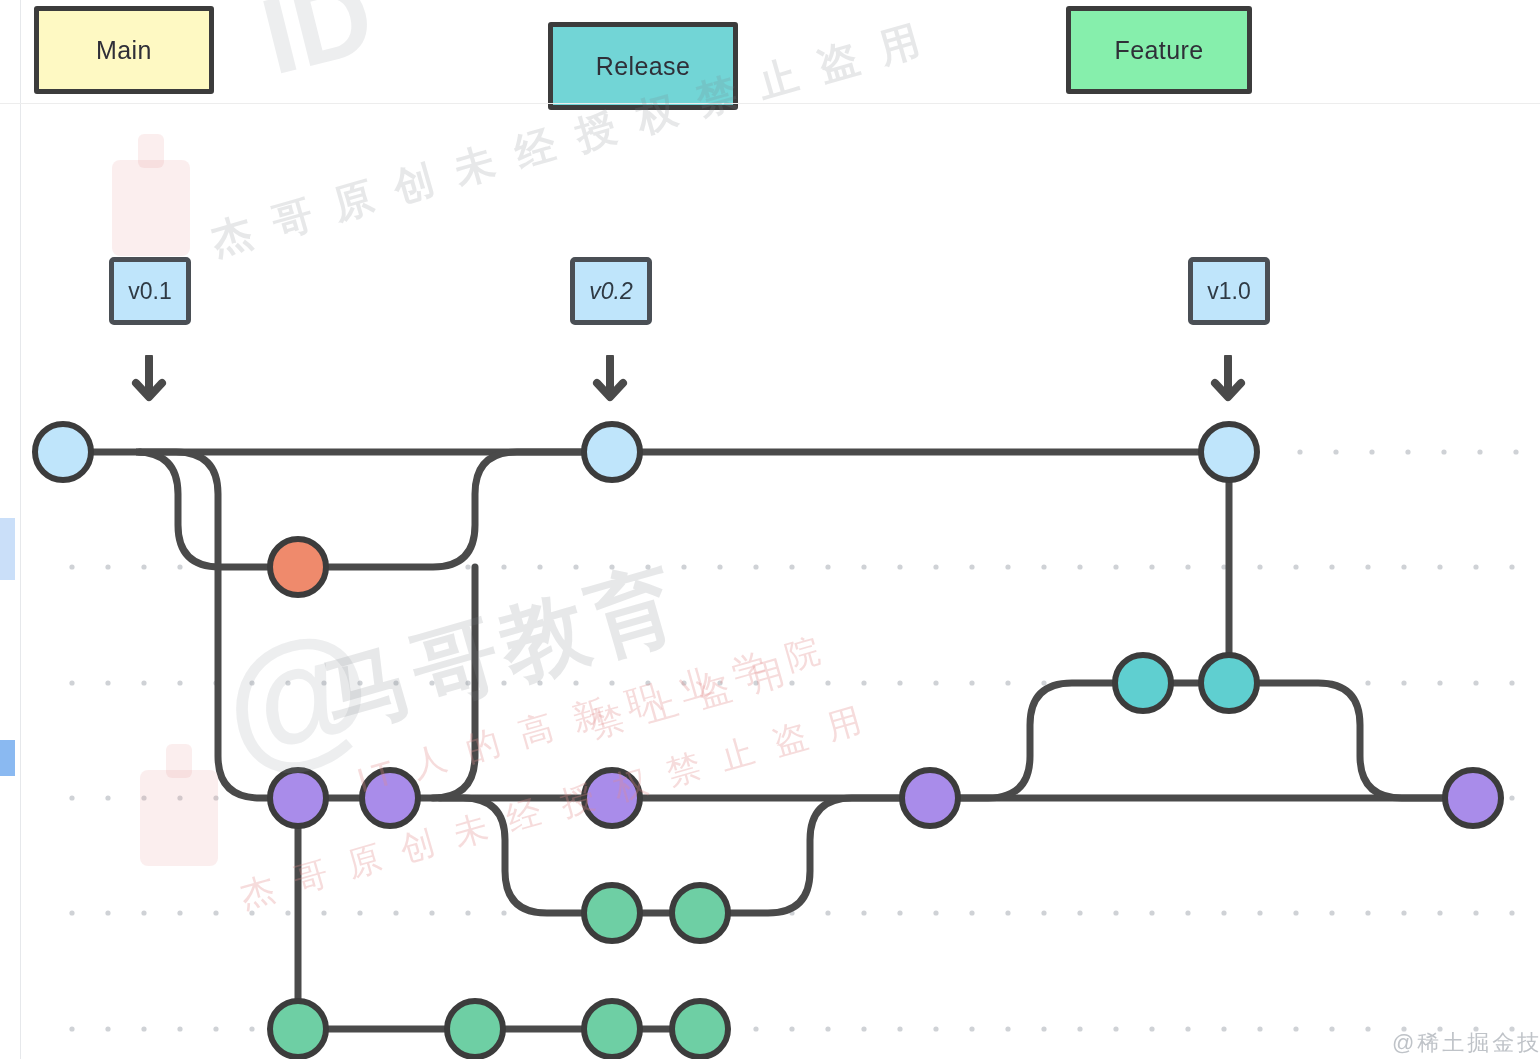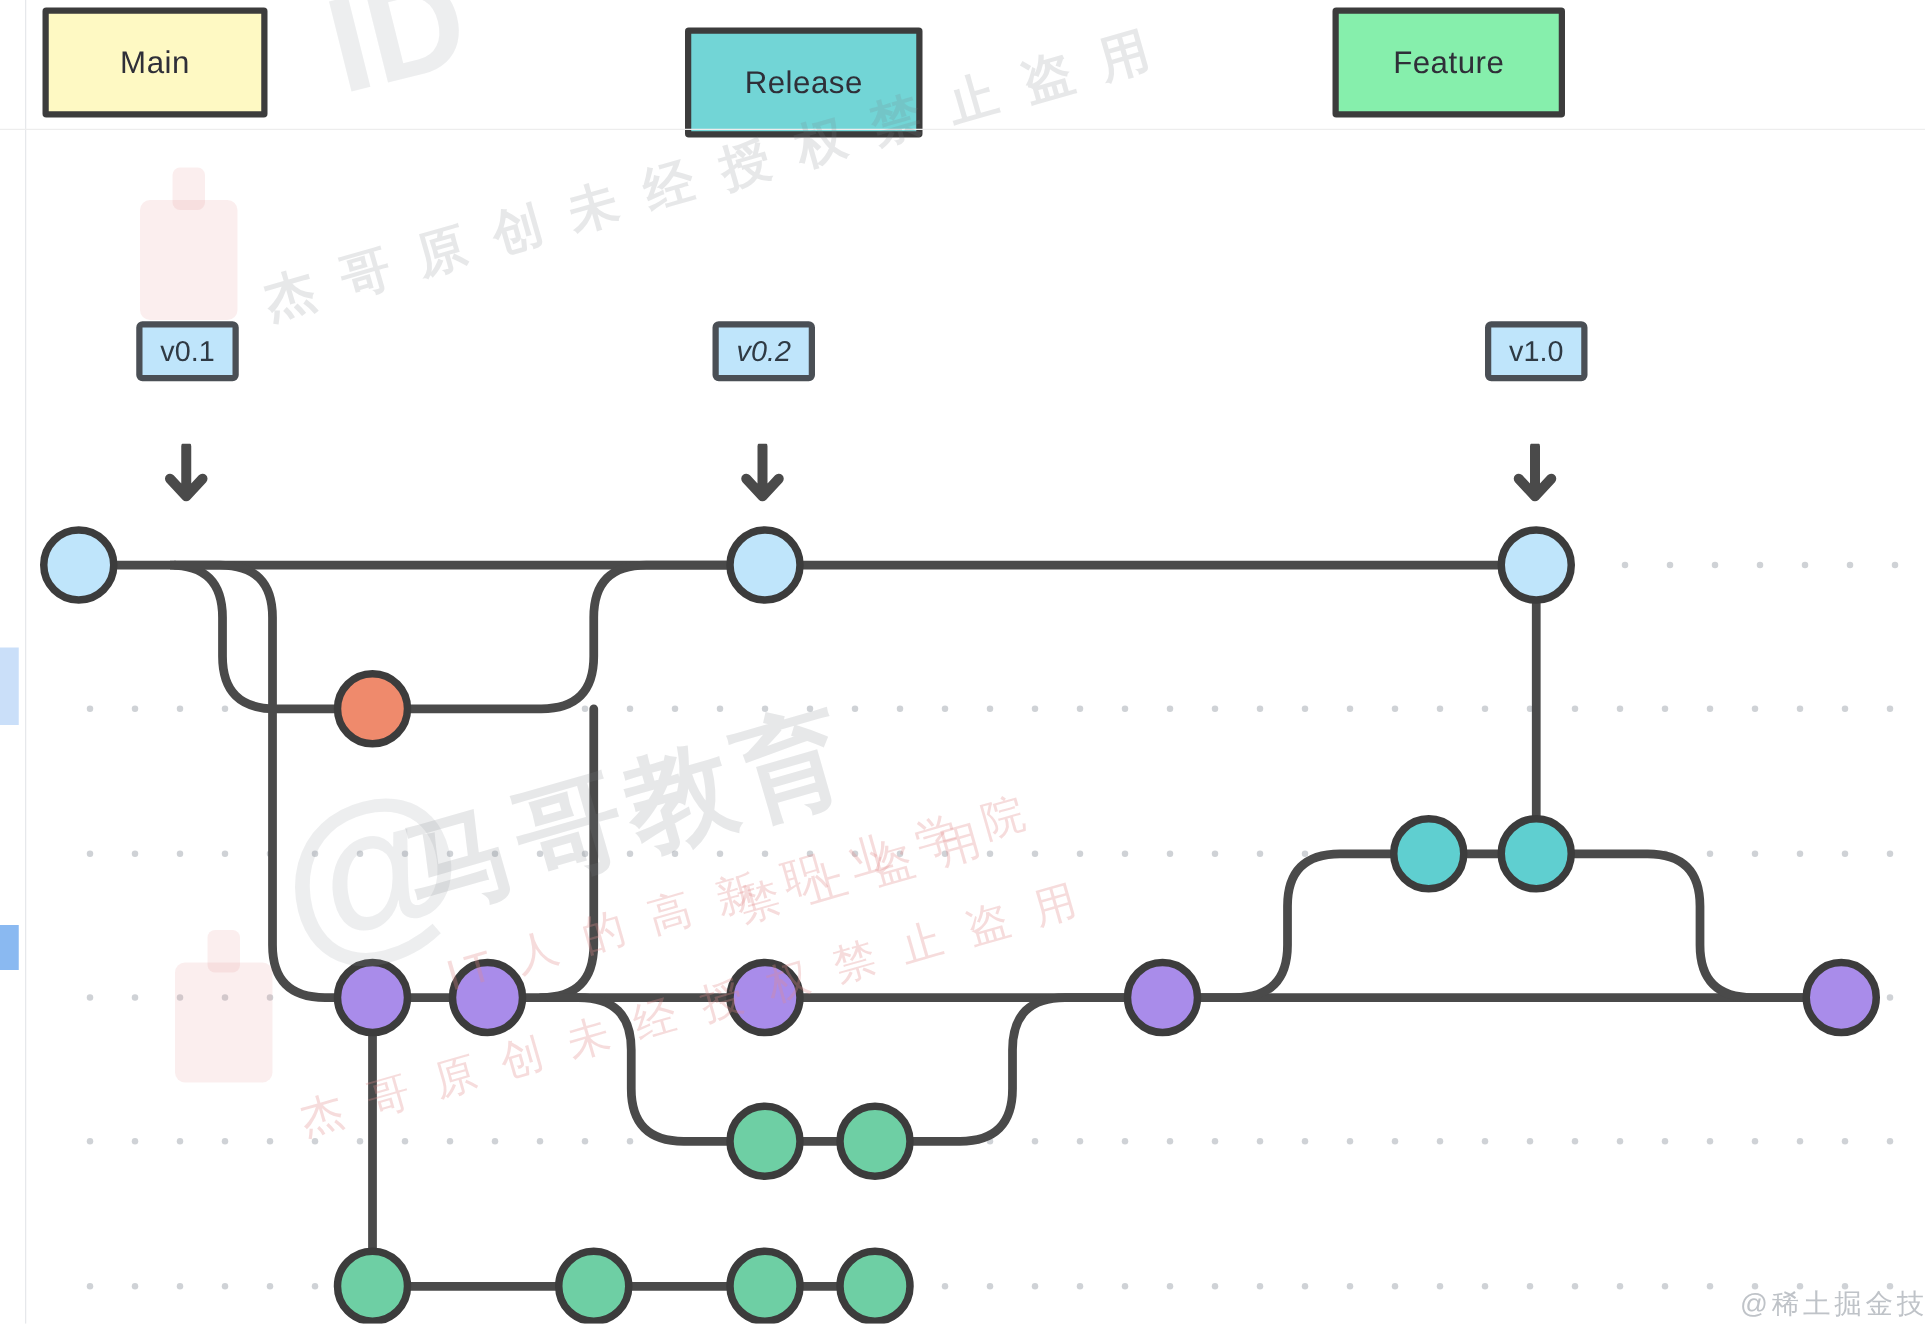--- a/index.html
+++ b/index.html
@@ -23,21 +23,21 @@
     position:absolute;top:6px;height:88px;
     border:5px solid #3c3c3c;border-radius:3px;
     display:flex;align-items:center;justify-content:center;
     box-sizing:border-box;
     color:#2f2f38;font-size:25px;letter-spacing:.4px;
   }
   .legend-sep{position:absolute;left:0;top:103px;width:1540px;height:1px;background:#ededed;}
 
   
   .tag{
-    position:absolute;width:82px;height:48px;
+    position:absolute;width:82px;height:68px;
     border:5px solid #4a4f55;border-radius:5px;
     background:#bfe5fb;box-sizing:border-box;
     display:flex;align-items:center;justify-content:center;
     color:#2f3a44;font-size:23px;
   }
   .tag-arrow{position:absolute;width:40px;height:56px;}
 
   
   #graph{position:absolute;left:0;top:0;width:1540px;height:1059px;}
 

